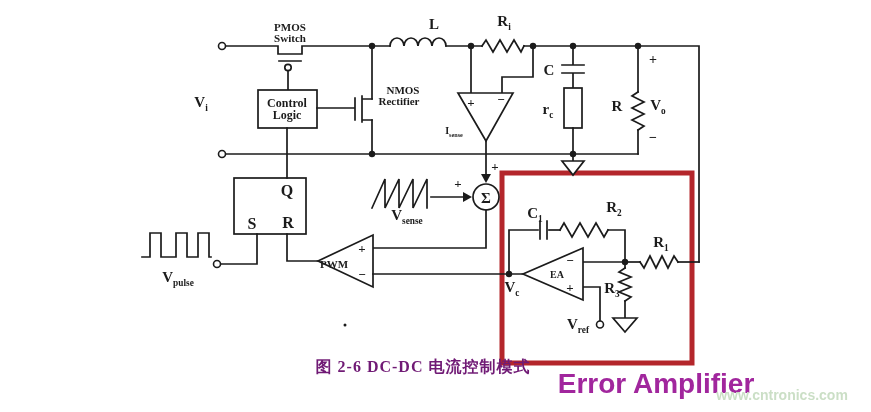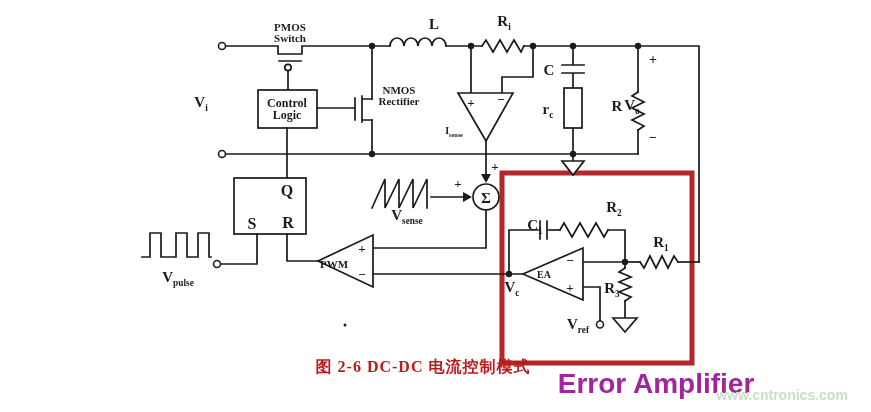--- a/index.html
+++ b/index.html
@@ -12,24 +12,24 @@
     position:absolute;transform:translate(-50%,-50%);
     color:#1b1b1b;font-weight:bold;white-space:pre-line;text-align:center;
     font-size:12px;line-height:1.0;letter-spacing:0px;
   }
   .lbl sub{font-size:0.62em;font-weight:bold;}
   .big{font-size:15px;}
   .vlabel{font-size:15px;}
   .sign{font-size:14px;}
   .opsign{font-size:13px;}
   .ff{font-size:16px;}
-  .small{font-size:11px;}
+  .small{font-size:11px;text-align:right;}
   .tiny{font-size:10px;}
   .caption{
-    font-size:16px;font-weight:bold;letter-spacing:1px;color:#b91c1c;
+    font-size:16px;font-weight:bold;letter-spacing:1px;color:#701a75;
     font-family:"Liberation Serif","DejaVu Serif",serif;white-space:nowrap;
   }
   .highlight-text{
     font-family:"Liberation Sans","DejaVu Sans",sans-serif;
     font-size:28px;font-weight:bold;color:#a1269d;white-space:nowrap;letter-spacing:0px;
   }
   .watermark{
     font-family:"Liberation Sans","DejaVu Sans",sans-serif;
     font-size:14px;font-weight:bold;color:#cbdfc6;white-space:nowrap;margin-left:7px;
   }
@@ -162,39 +162,39 @@
 Logic</span>
   <span class="lbl small" style="left:399px;top:96px">NMOS
 Rectifier</span>
   <span class="lbl big" style="left:434px;top:24px">L</span>
   <span class="lbl big" style="left:504px;top:23px"><span>R</span><sub>i</sub></span>
   <span class="lbl big" style="left:549px;top:70px">C</span>
   <span class="lbl big" style="left:548px;top:111px"><span>r</span><sub>c</sub></span>
   <span class="lbl big" style="left:617px;top:106px">R</span>
   <span class="lbl sign" style="left:653px;top:60px">+</span>
   <span class="lbl sign" style="left:653px;top:138px">−</span>
-  <span class="lbl vlabel" style="left:632px;top:107px"><span>V</span><sub>o</sub></span>
+  <span class="lbl vlabel" style="left:658px;top:107px"><span>V</span><sub>o</sub></span>
   <span class="lbl tiny" style="left:454px;top:132px"><span>I</span><sub>sense</sub></span>
   <span class="lbl opsign" style="left:471px;top:102px">+</span>
   <span class="lbl opsign" style="left:501px;top:99px">−</span>
   <span class="lbl big" style="left:486px;top:198px">Σ</span>
   <span class="lbl opsign" style="left:458px;top:183px">+</span>
   <span class="lbl opsign" style="left:495px;top:166px">+</span>
   <span class="lbl vlabel" style="left:407px;top:217px"><span>V</span><sub>sense</sub></span>
   <span class="lbl ff" style="left:287px;top:191px">Q</span>
   <span class="lbl ff" style="left:252px;top:224px">S</span>
   <span class="lbl ff" style="left:288px;top:223px">R</span>
   <span class="lbl vlabel" style="left:178px;top:279px"><span>V</span><sub>pulse</sub></span>
   <span class="lbl small" style="left:334px;top:264px">PWM</span>
   <span class="lbl opsign" style="left:362px;top:248px">+</span>
   <span class="lbl opsign" style="left:362px;top:274px">−</span>
-  <span class="lbl tiny" style="left:544px;top:275px">EA</span>
+  <span class="lbl tiny" style="left:557px;top:275px">EA</span>
   <span class="lbl opsign" style="left:570px;top:260px">−</span>
   <span class="lbl opsign" style="left:570px;top:287px">+</span>
-  <span class="lbl big" style="left:535px;top:227px"><span>C</span><sub>1</sub></span>
+  <span class="lbl big" style="left:535px;top:215px"><span>C</span><sub>1</sub></span>
   <span class="lbl big" style="left:614px;top:209px"><span>R</span><sub>2</sub></span>
   <span class="lbl big" style="left:661px;top:244px"><span>R</span><sub>1</sub></span>
   <span class="lbl big" style="left:612px;top:290px"><span>R</span><sub>3</sub></span>
   <span class="lbl vlabel" style="left:512px;top:289px"><span>V</span><sub>c</sub></span>
   <span class="lbl vlabel" style="left:578px;top:326px"><span>V</span><sub>ref</sub></span>
 
   <span class="lbl caption" style="left:423px;top:367px">图 2-6 DC-DC 电流控制模式</span>
   <span class="lbl highlight-text" style="left:656px;top:384px">Error Amplifier</span>
   <span class="lbl watermark" style="left:775px;top:395px">www.cntronics.com</span>
 </div>

